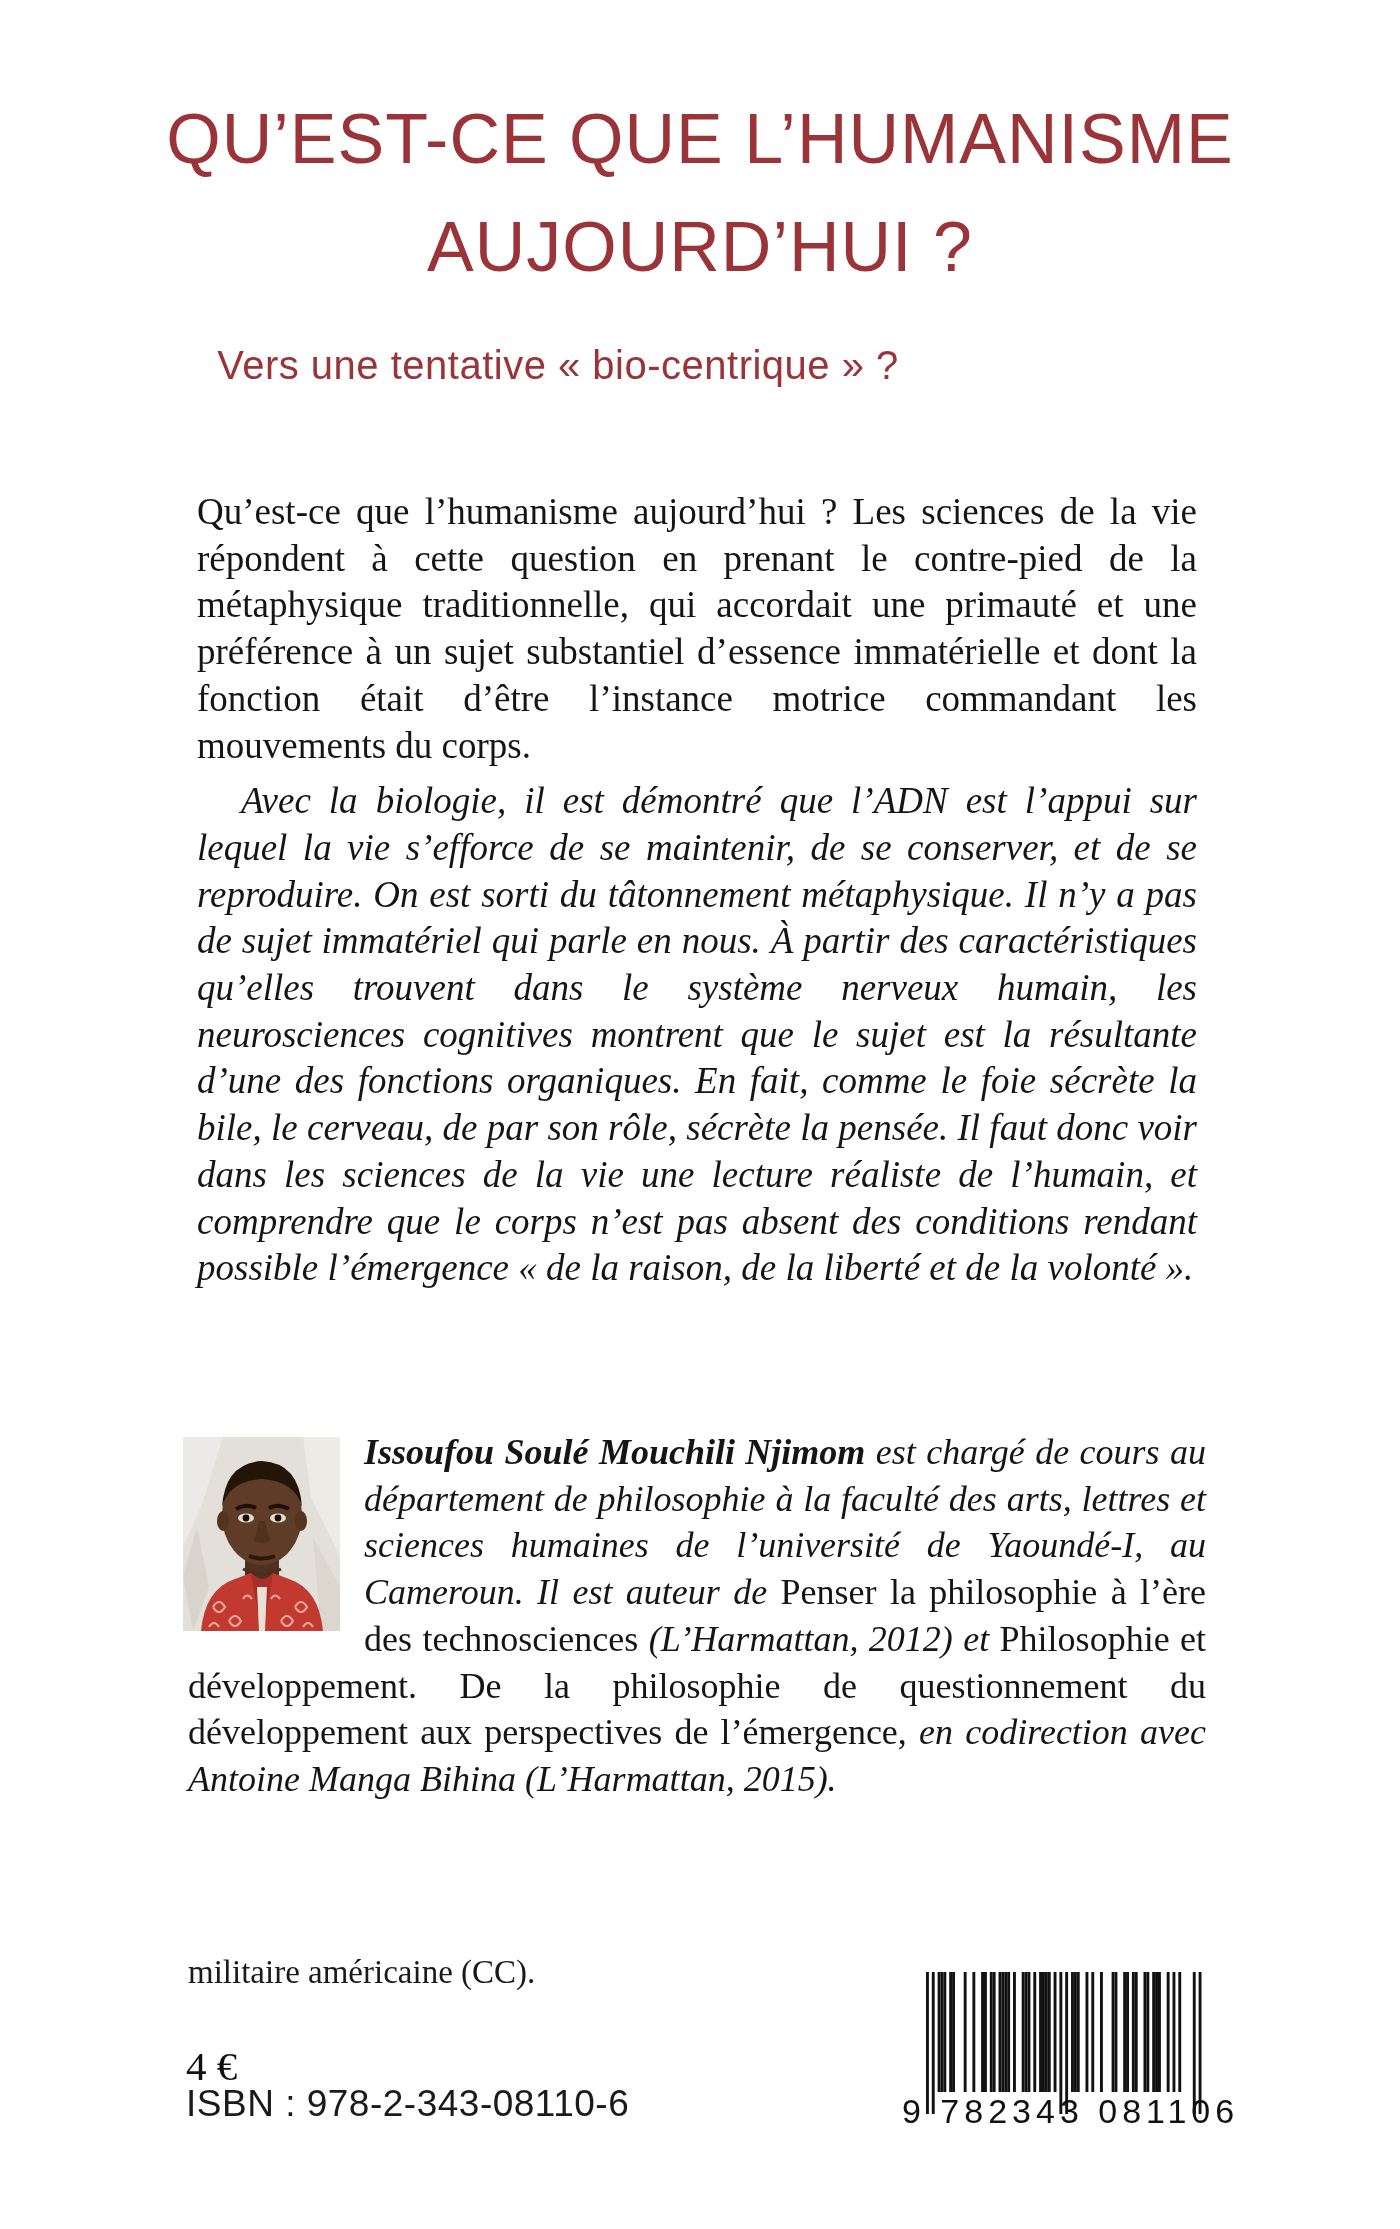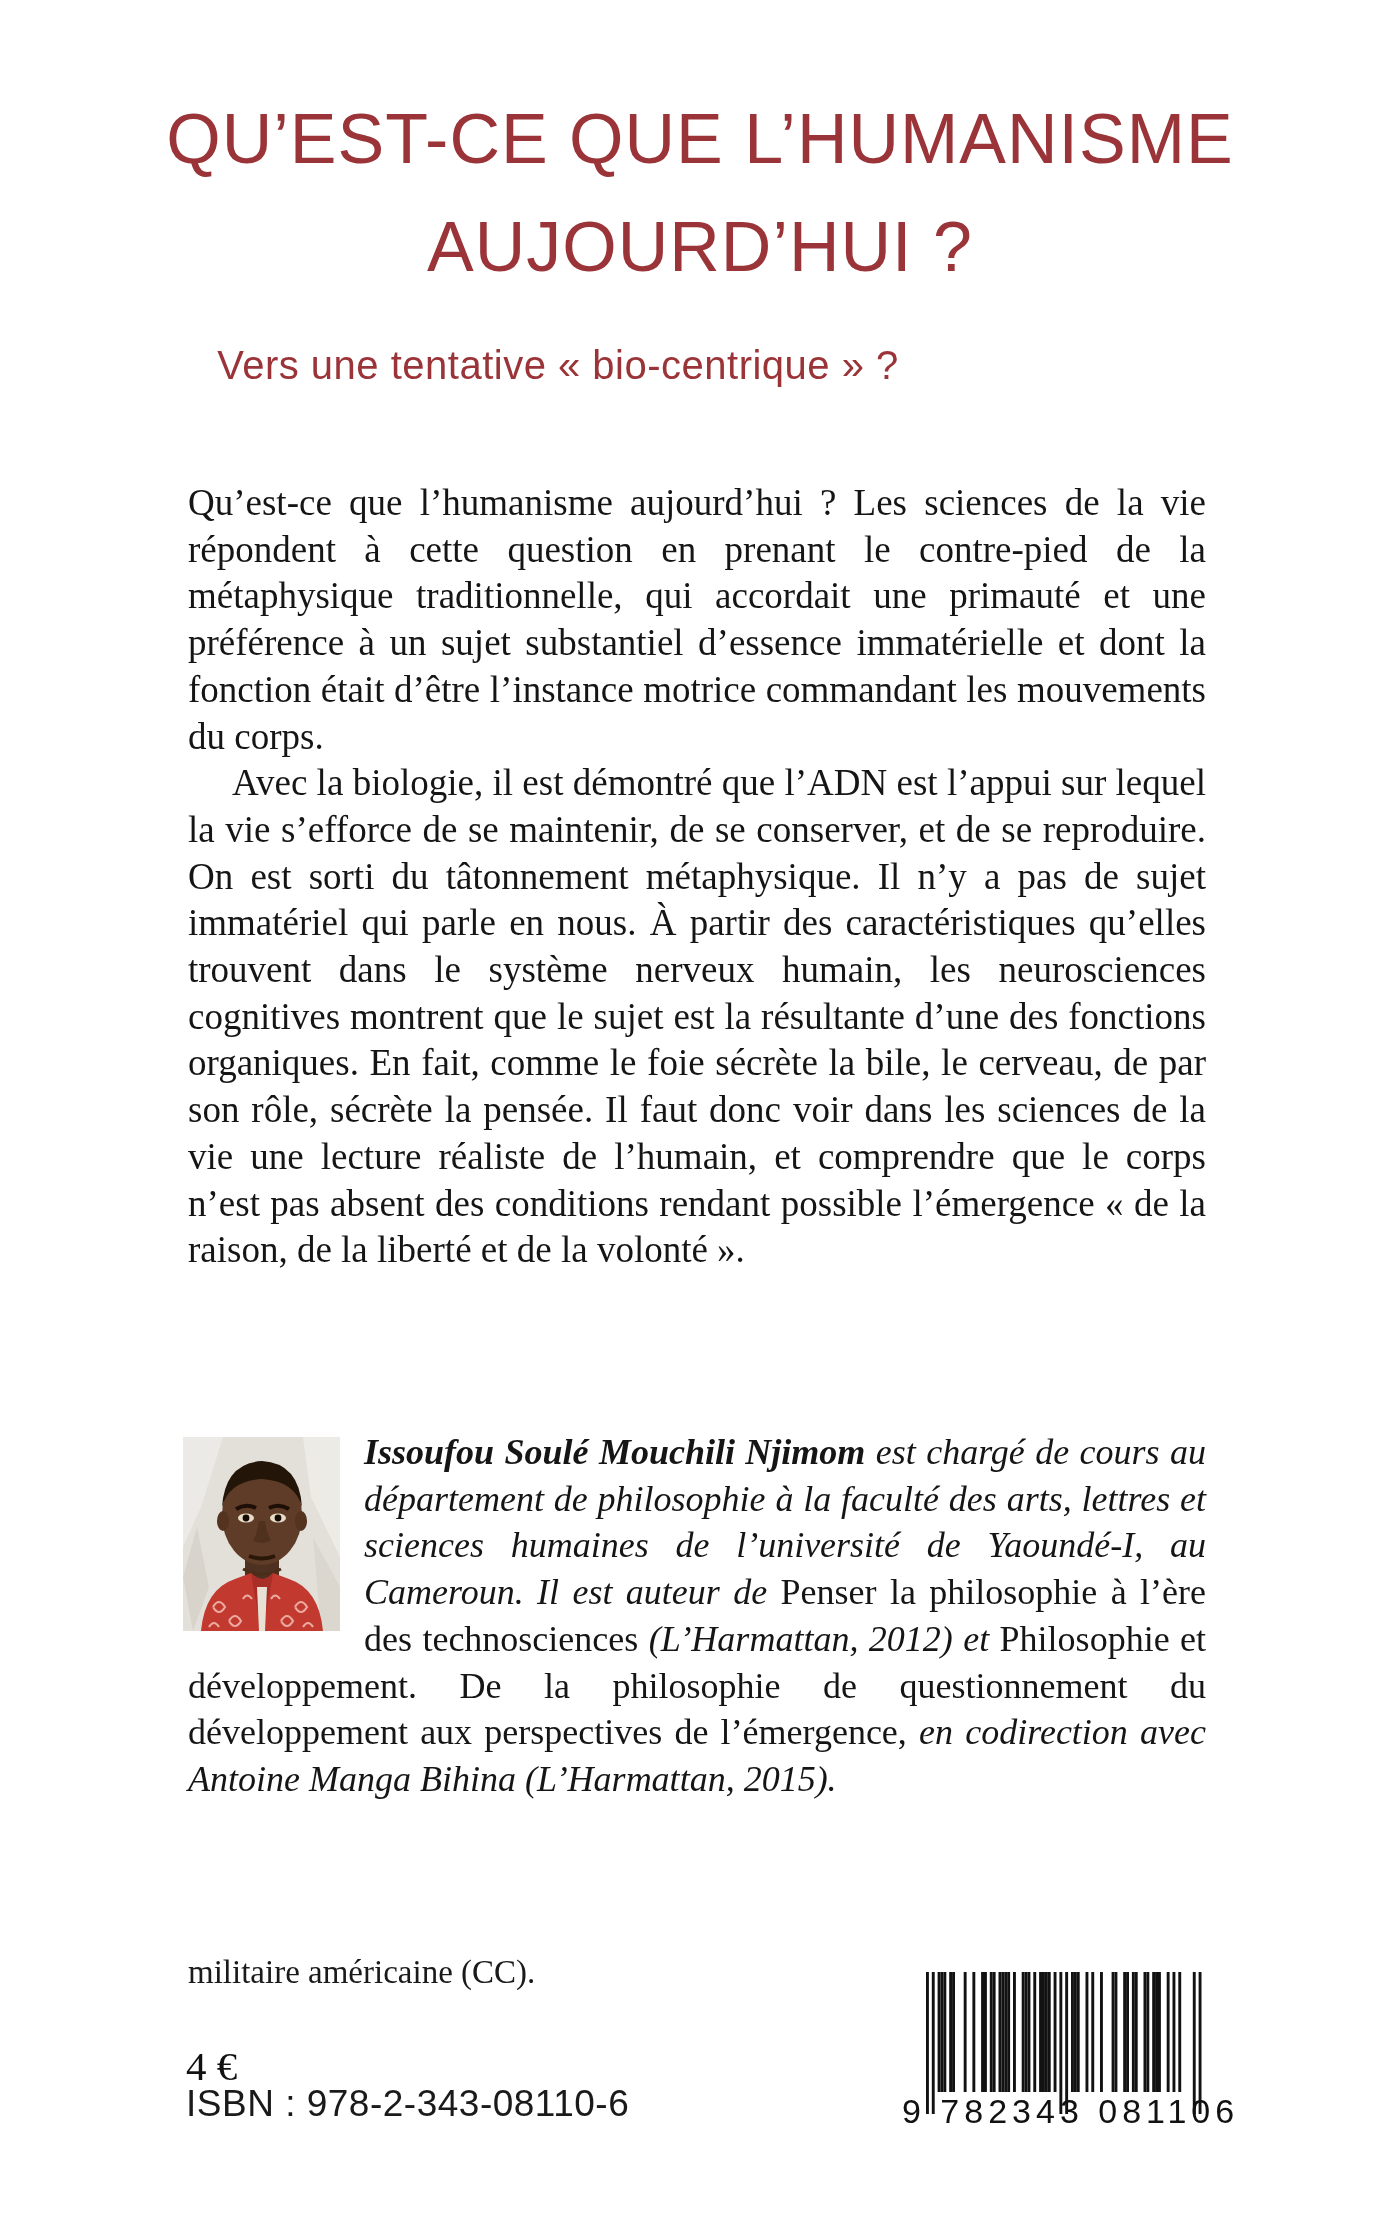--- a/index.html
+++ b/index.html
@@ -21,22 +21,22 @@
   .subtitle{
     top:342px;left:0;width:1116px;text-align:center;
     font-family:"Liberation Sans", sans-serif;
     color:#9a3438;font-size:40px;line-height:46px;letter-spacing:0.5px;
   }
   
   .synopsis{
     top:480px;left:188px;width:1018px;
     font-size:37px;line-height:46.7px;text-align:justify;color:#151515;
   }
-  .synopsis p{margin:0;padding:0;}
-  .synopsis p.indent{text-indent:44px;}
+  .synopsis p{margin:9px;padding:0;}
+  .synopsis p.indent{text-indent:44px;font-style:italic;}
   
   .bio{
     top:1429px;left:188px;width:1018px;
     font-size:36px;line-height:46.7px;text-align:justify;
     font-style:italic;color:#151515;
   }
   .bio .author-name{font-weight:bold;}
   .bio .roman{font-style:normal;}
   .photo-fig{
     float:left;width:157px;height:194px;margin:8px 24px 28px -5px;

